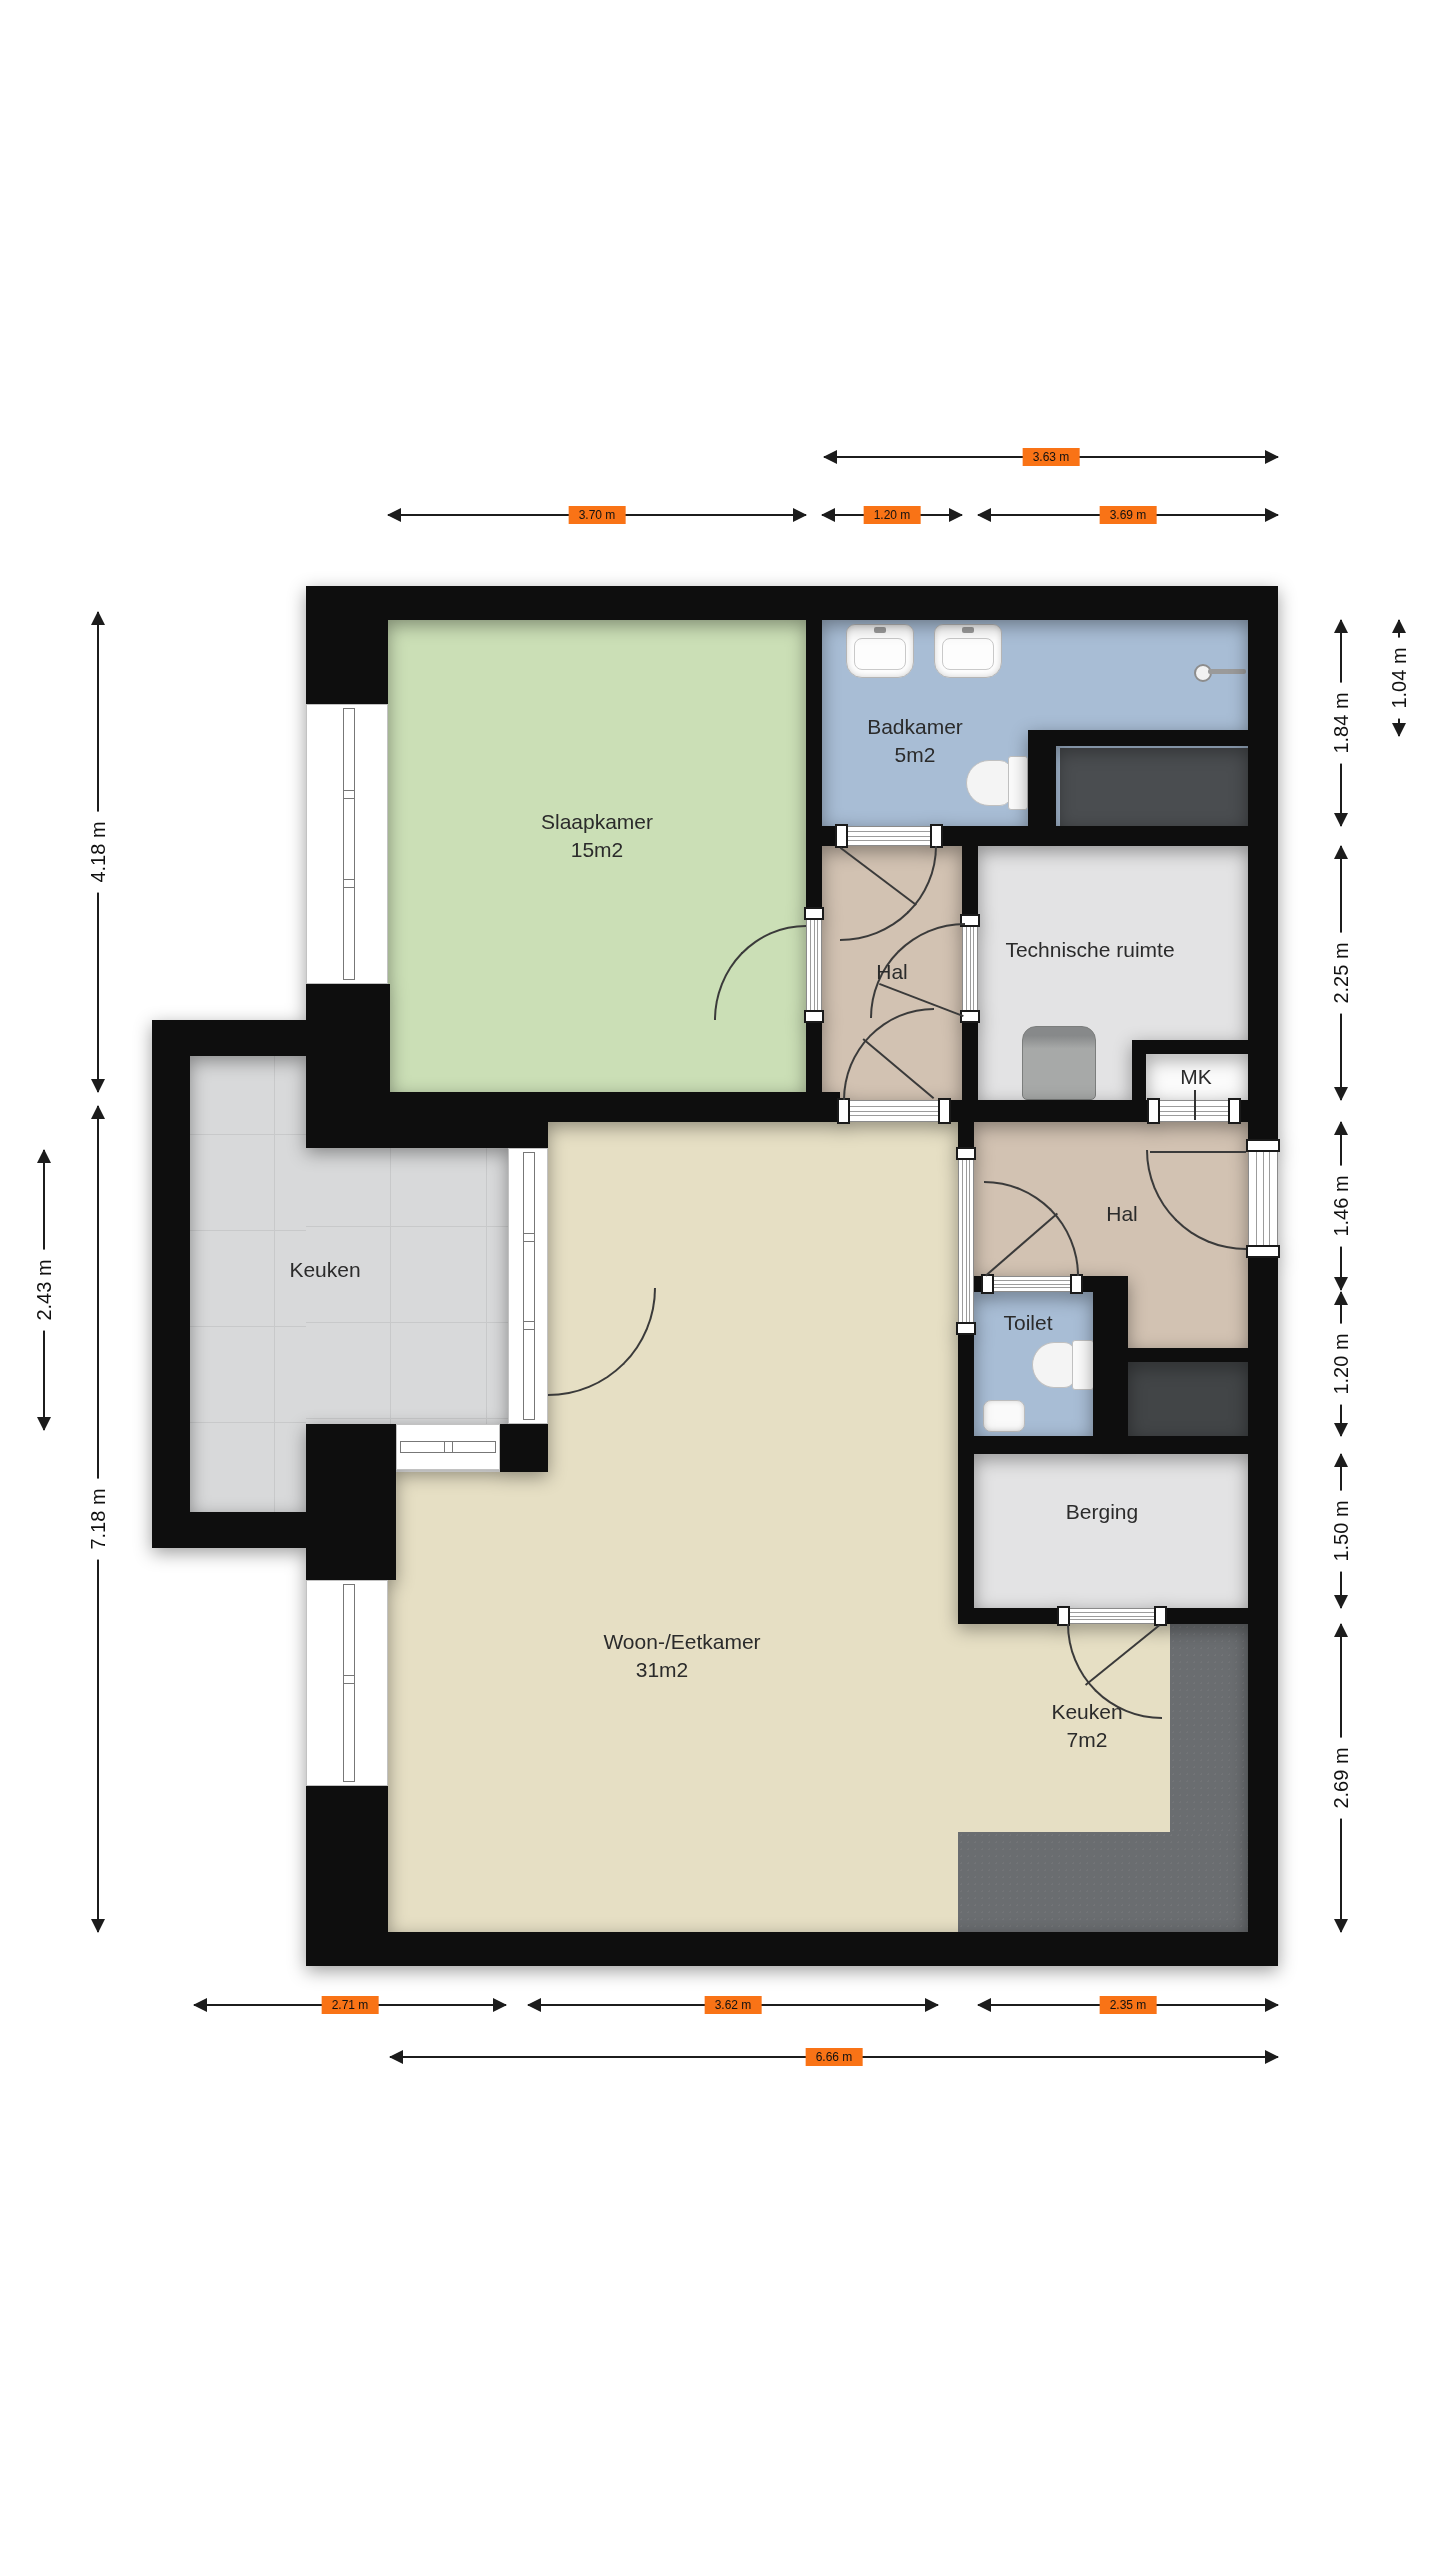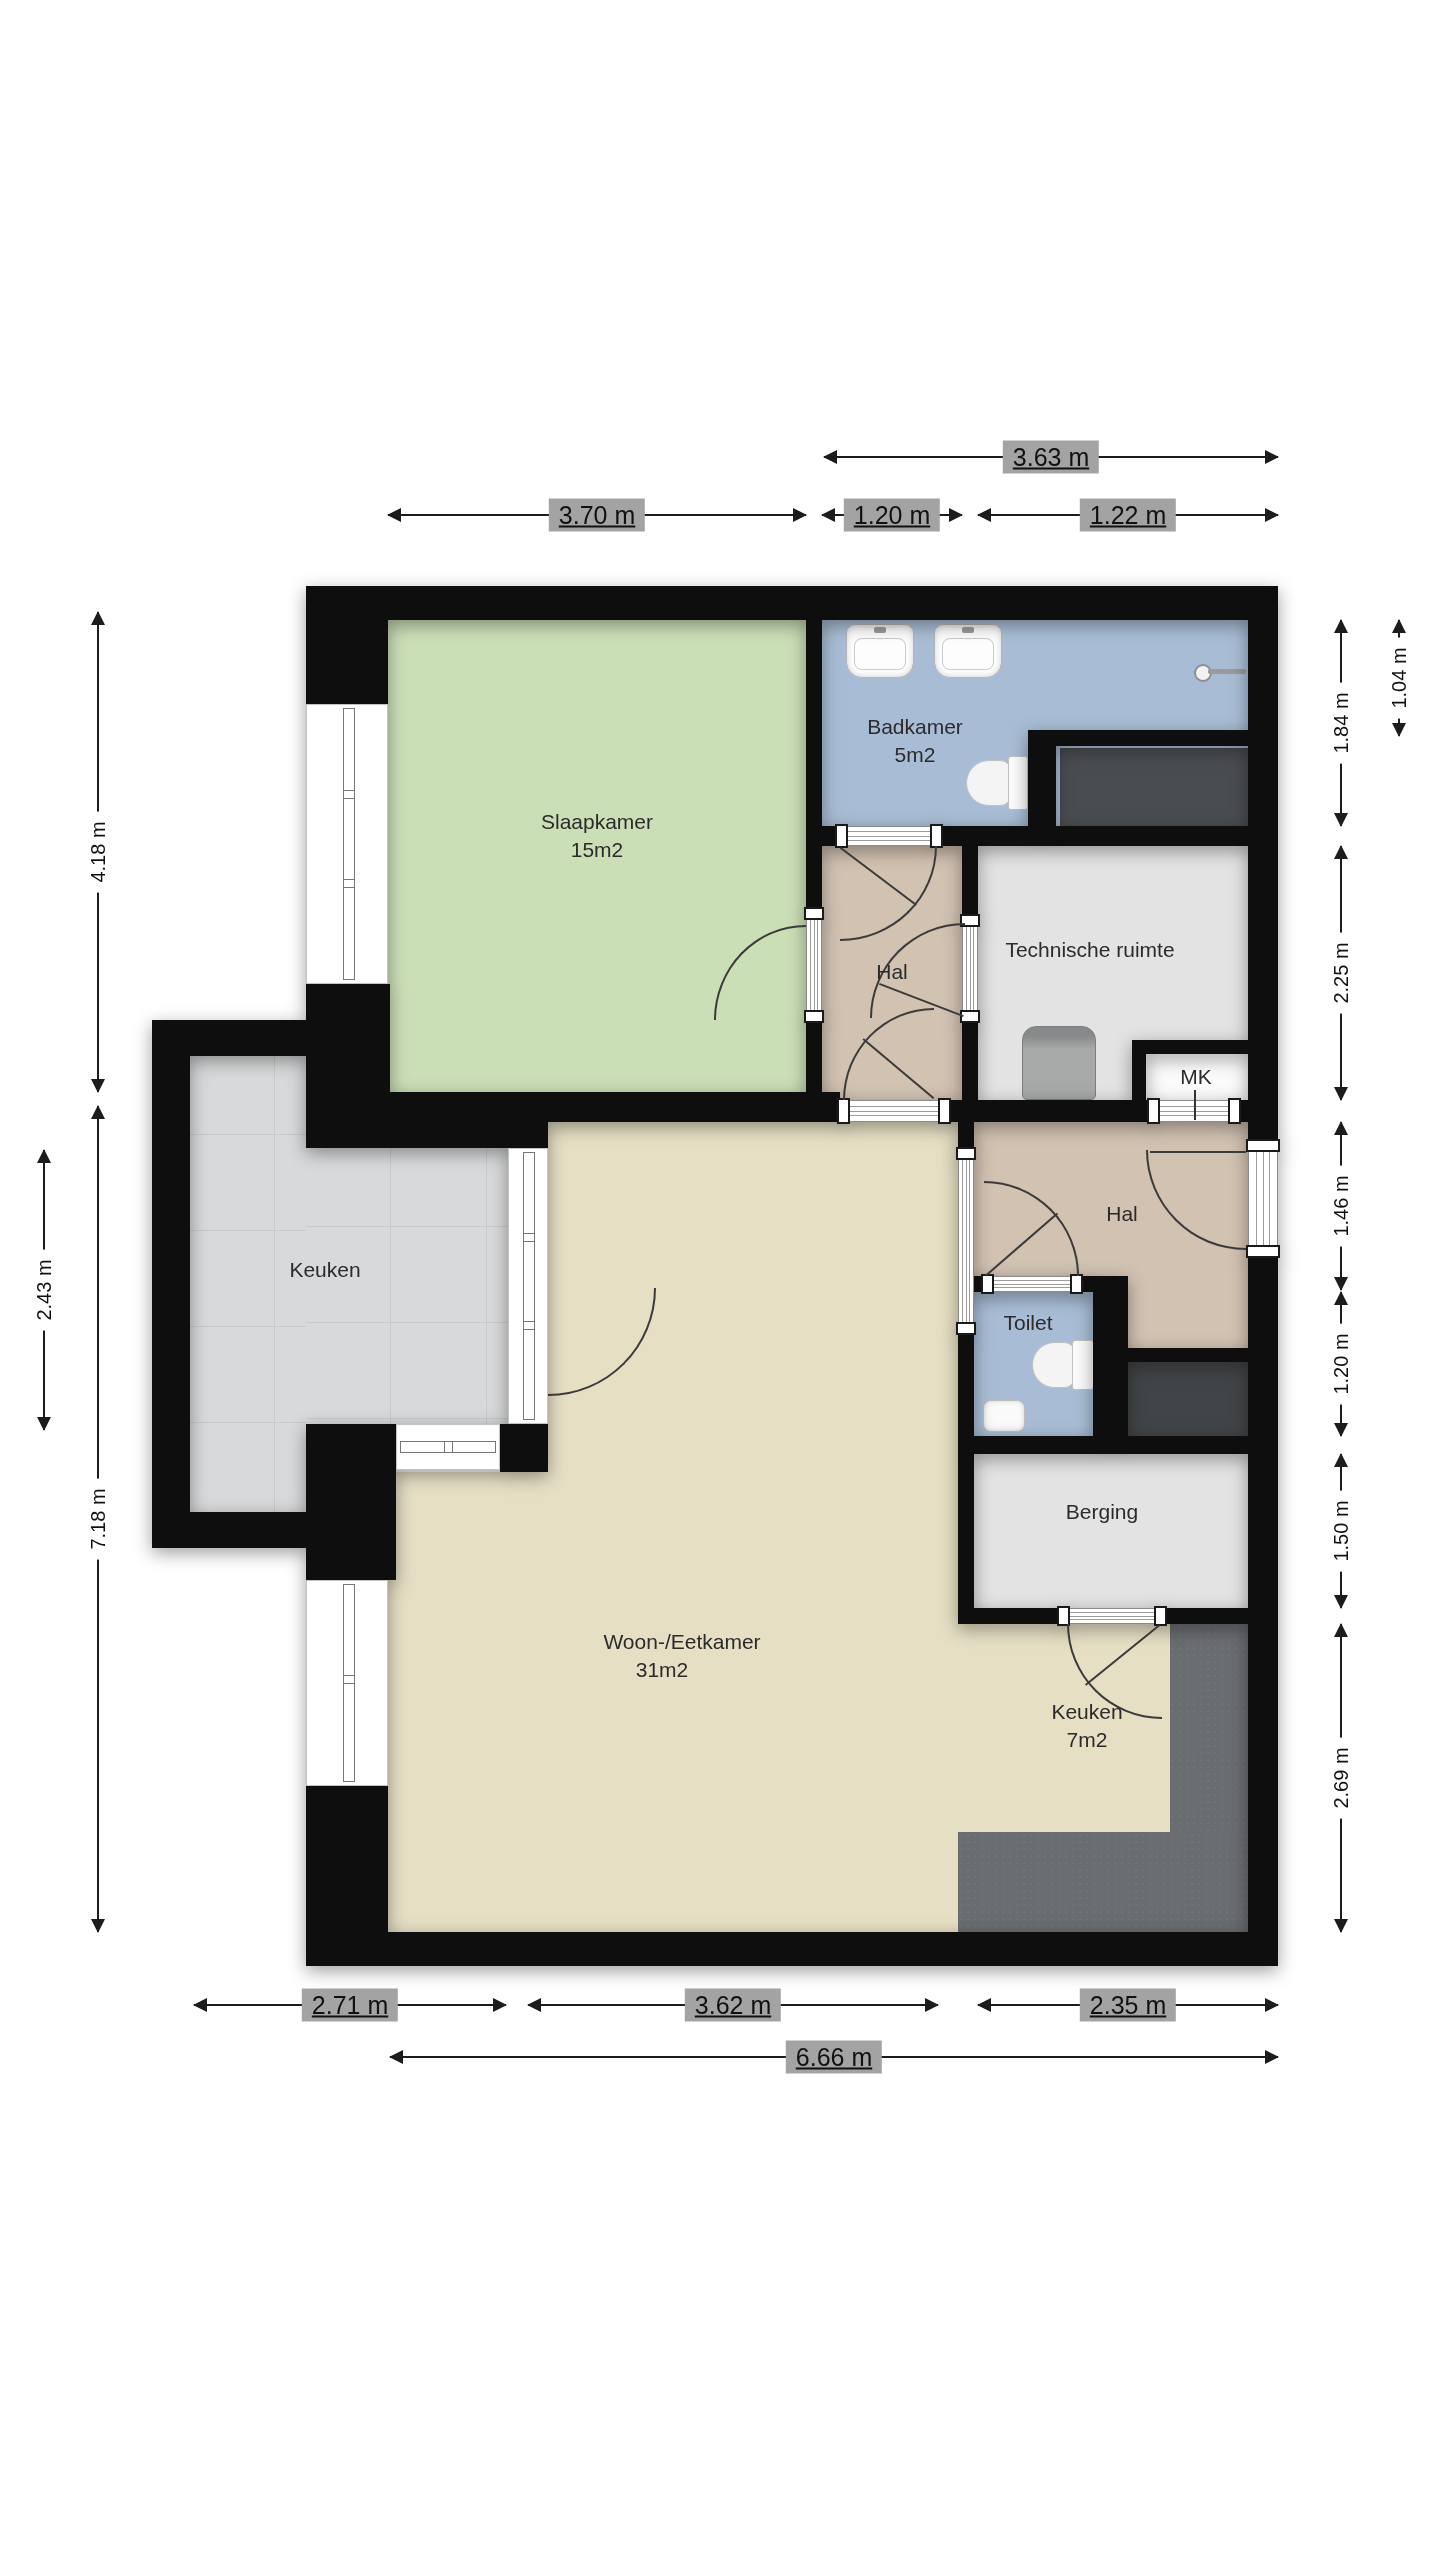--- a/index.html
+++ b/index.html
@@ -55,21 +55,21 @@
   .boiler{background:linear-gradient(180deg,#87898a 0 12%,#a7a9a8 30% 100%);border:1px solid #7c7e7d;border-radius:14px 14px 5px 5px;}
   .dark1{background:#4a4d50;} .dark2{background:#424547;} .counter{background:#6a6d70;background-image:radial-gradient(rgba(255,255,255,.05) 1px,transparent 1px);background-size:7px 7px;}
   .showerhead{background:#f2f2f2;border:2px solid #8d8d8d;border-radius:50%;}
   .showerarm{position:absolute;background:#9a9a9a;height:5px;border-radius:2px;}
   
   .rlbl{position:absolute;transform:translate(-50%,-50%);font-size:21px;color:#2b2b2b;white-space:nowrap;}
   
   .hdim{position:absolute;border-top:2px solid #1c1c1c;height:0;}
   .hdim::before{content:"";position:absolute;left:-1px;top:-8px;border:7px solid transparent;border-right:14px solid #1c1c1c;border-left-width:0;}
   .hdim::after{content:"";position:absolute;right:-1px;top:-8px;border:7px solid transparent;border-left:14px solid #1c1c1c;border-right-width:0;}
-  .hdim span{position:absolute;left:50%;top:-1px;transform:translate(-50%,-50%);background:#a3a3a3;padding:2px 10px;font-size:25px;color:#111;white-space:nowrap;text-decoration:underline;}
+  .hdim span{position:absolute;left:50%;top:-1px;transform:translate(-50%,-50%);background:#f97316;padding:2px 10px;font-size:12px;color:#111;white-space:nowrap;}
   .vdim{position:absolute;border-left:2px solid #1c1c1c;width:0;}
   .vdim::before{content:"";position:absolute;top:-1px;left:-8px;border:7px solid transparent;border-bottom:14px solid #1c1c1c;border-top-width:0;}
   .vdim::after{content:"";position:absolute;bottom:-1px;left:-8px;border:7px solid transparent;border-top:14px solid #1c1c1c;border-bottom-width:0;}
   .vdim span{position:absolute;top:50%;left:-1px;transform:translate(-50%,-50%) rotate(-90deg);background:#fff;padding:2px 10px;font-size:20px;color:#111;white-space:nowrap;}
   .leader{position:absolute;width:2px;background:#333;}
 </style>
 </head>
 <body>
 
 <div class="page">
@@ -218,21 +218,21 @@
   <div class="hdim" style="left:824px;top:456px;width:454px;">
     <span>3.63 m</span>
     </div>
   <div class="hdim" style="left:388px;top:514px;width:418px;">
     <span>3.70 m</span>
     </div>
   <div class="hdim" style="left:822px;top:514px;width:140px;">
     <span>1.20 m</span>
     </div>
   <div class="hdim" style="left:978px;top:514px;width:300px;">
-    <span>1.22 m</span>
+    <span>3.69 m</span>
     </div>
 
   <div class="vdim" style="left:97px;top:612px;height:480px;">
     <span>4.18 m</span>
     </div>
   <div class="vdim" style="left:43px;top:1150px;height:280px;">
     <span>2.43 m</span>
     </div>
   <div class="vdim" style="left:97px;top:1106px;height:826px;">
     <span>7.18 m</span>

